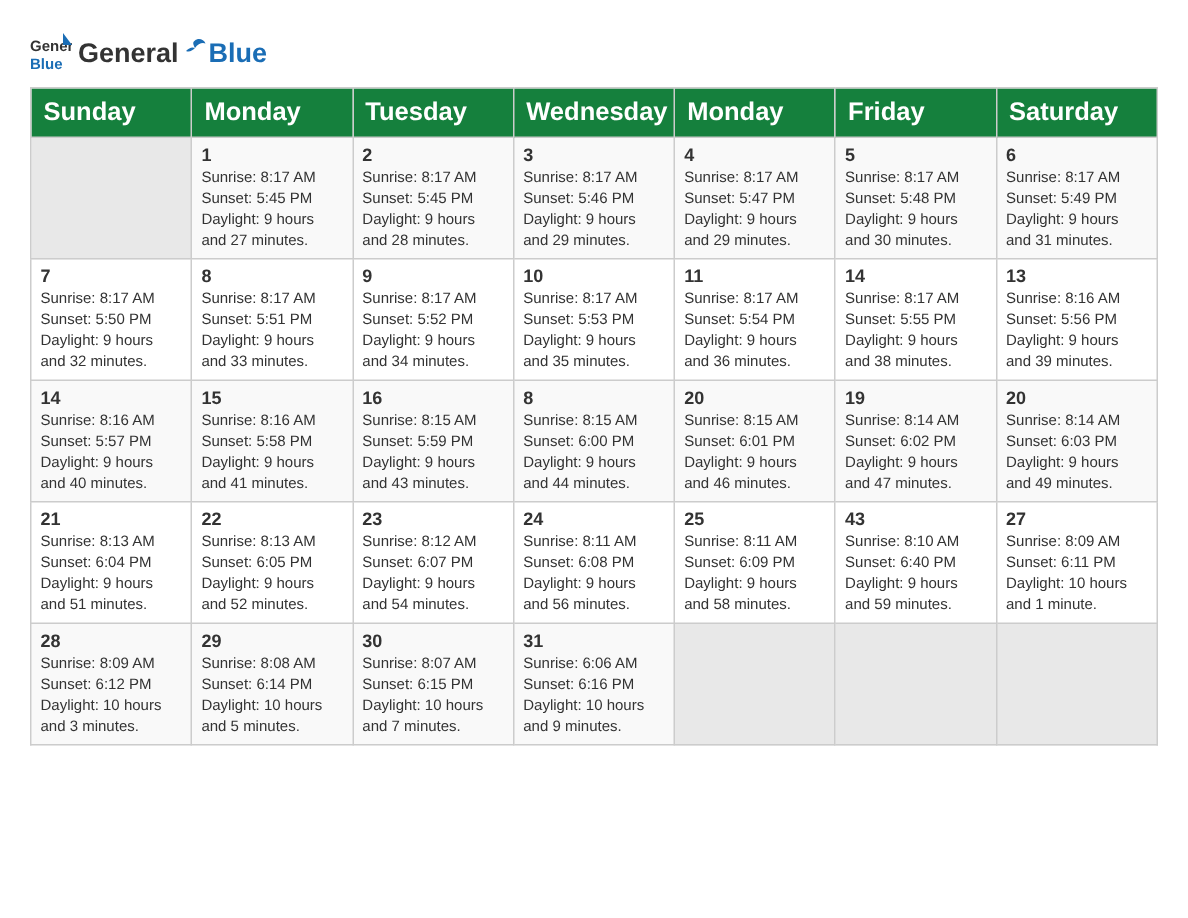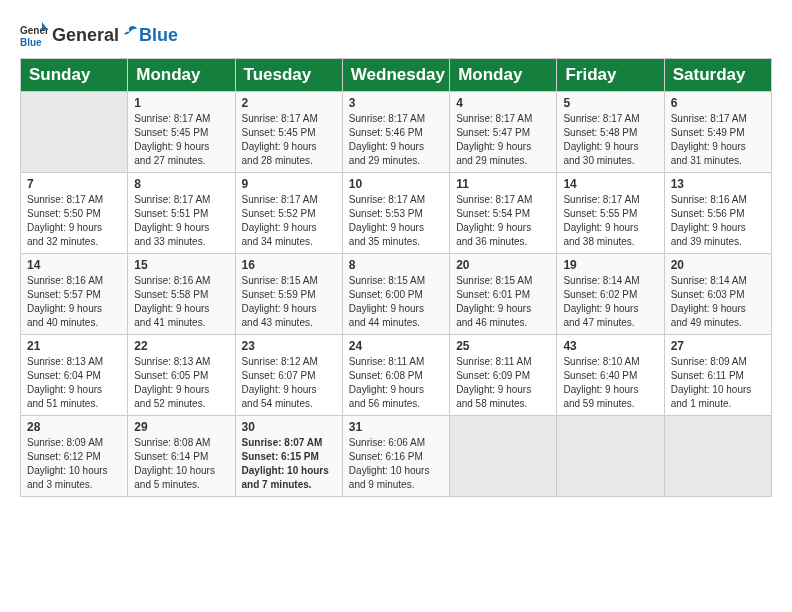--- a/index.html
+++ b/index.html
@@ -335,21 +335,21 @@
         </td>
         <td>
           <span class="day-num">29</span>
           <div class="day-info" style="white-space: pre-line;">Sunrise: 8:08 AM
 Sunset: 6:14 PM
 Daylight: 10 hours
 and 5 minutes.</div>
         </td>
         <td>
           <span class="day-num">30</span>
-          <div class="day-info" style="white-space: pre-line; font-weight: bold;">Sunrise: 8:07 AM
+          <div class="day-info" style="white-space: pre-line;">Sunrise: 8:07 AM
 Sunset: 6:15 PM
 Daylight: 10 hours
 and 7 minutes.</div>
         </td>
         <td>
           <span class="day-num">31</span>
           <div class="day-info" style="white-space: pre-line;">Sunrise: 6:06 AM
 Sunset: 6:16 PM
 Daylight: 10 hours
 and 9 minutes.</div>

